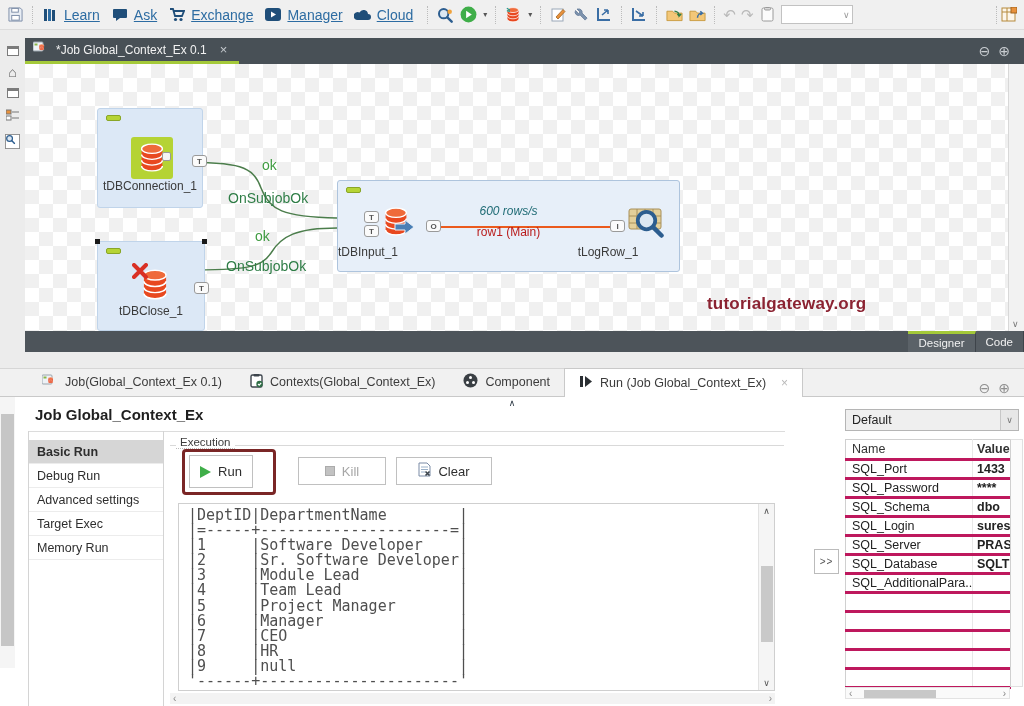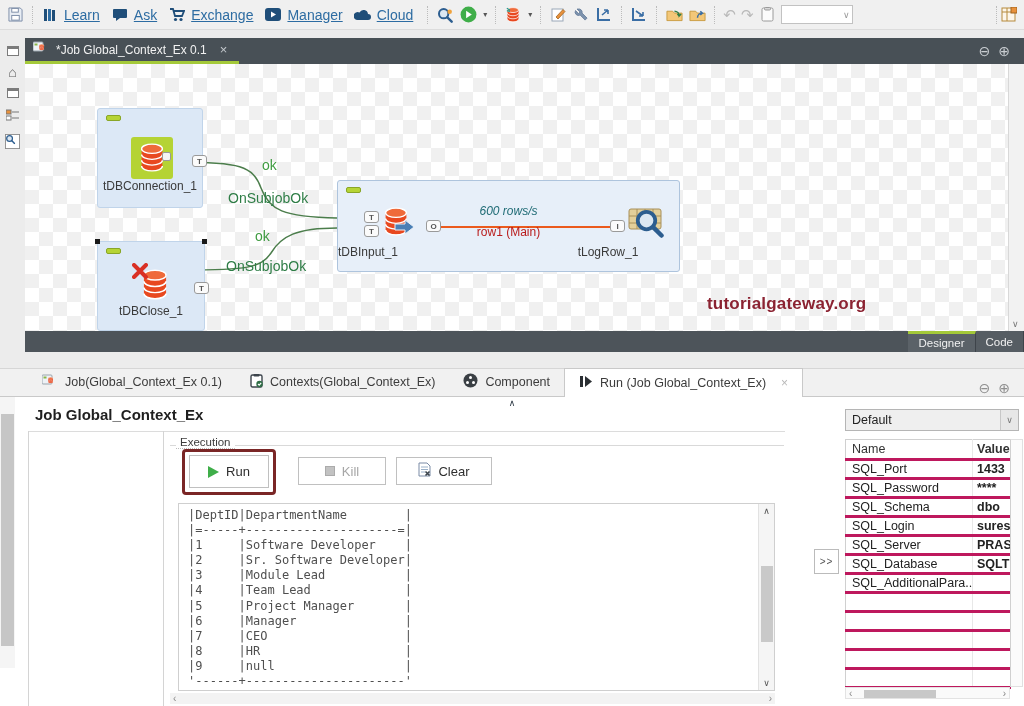--- a/index.html
+++ b/index.html
@@ -62,28 +62,28 @@
 
   #run-sidebar { position:absolute; left:29px; top:43px; width:134px; }
   .side-item { height:24px; line-height:24px; padding-left:8px; font-size:12.5px; color:#2e2e2e; border-bottom:1px solid #ececec; }
   .side-item.selected { background:#d6d6d6; font-weight:bold; }
 
   #exec-group { position:absolute; left:170px; top:38px; width:614px; height:268px; }
   #exec-topline { position:absolute; left:0; top:10px; width:614px; height:1px; background:#d9d9d9; }
   #exec-legend { position:absolute; left:6px; top:1px; background:#fff; padding:0 4px; font-size:11.5px; color:#3c3c3c; border-bottom:1px dotted #bbb; }
   #run-annotation { position:absolute; left:12px; top:14px; width:94px; height:46px; border:3px solid #7a2626; border-radius:4px; }
   .exec-btn { position:absolute; background:#fff; border:1px solid #c0c0c0; display:flex; align-items:center; justify-content:center; gap:7px; font-size:13px; color:#2e2e2e; }
-  #run-btn  { left:19px; top:20px; width:80px; height:33px; }
+  #run-btn  { left:19px; top:20px; width:64px; height:33px; }
   #kill-btn { left:128px; top:22px; width:88px; height:28px; color:#a6a6a6; }
   #clear-btn{ left:226px; top:22px; width:96px; height:28px; }
   .play-tri { width:0; height:0; border-left:11px solid #3fae49; border-top:6px solid transparent; border-bottom:6px solid transparent; }
   .kill-sq { width:10px; height:10px; background:#c2c2c2; border:1px solid #ababab; }
 
   #console { position:absolute; left:8px; top:68px; width:597px; height:188px; background:#fff; border:1px solid #cfcfcf; }
-  #console pre { position:absolute; left:9px; top:4px; font-family:"DejaVu Sans Mono", monospace; font-size:12px; line-height:15.1px; color:#4f4f4f; }
+  #console pre { position:absolute; left:9px; top:4px; font-family:"DejaVu Sans Mono", monospace; font-size:15px; line-height:15.1px; color:#4f4f4f; }
   .vscroll { position:absolute; background:#f5f5f5; }
   .vscroll .arr { position:absolute; width:100%; text-align:center; color:#555; font-size:9px; }
   .thumb-v { position:absolute; background:#c9c9c9; }
   .hscroll { position:absolute; background:#f3f3f3; font-size:10px; color:#888; }
   .hscroll .la { position:absolute; left:3px; top:0; }
   .hscroll .ra { position:absolute; right:3px; top:0; }
 
   #console-vscroll { right:0; top:0; width:16px; height:186px; border-left:1px solid #e2e2e2; }
   #console-hscroll { left:0; top:258px; width:605px; height:11px; }
 
@@ -440,20 +440,27 @@
       <span>⊕</span>
     </span>
   </div>
 
   <div id="bottom-content">
     <div id="run-title">Job Global_Context_Ex</div>
     <div class="hline" style="left:28px;top:34px;width:757px"></div>
     <div class="vline" style="left:28px;top:34px;height:275px"></div>
     <div class="vline" style="left:163px;top:34px;height:275px"></div>
 
+    <div id="run-sidebar">
+      <div class="side-item selected">Basic Run</div>
+      <div class="side-item">Debug Run</div>
+      <div class="side-item">Advanced settings</div>
+      <div class="side-item">Target Exec</div>
+      <div class="side-item">Memory Run</div>
+    </div>
 
     <div id="exec-group">
       <div id="exec-topline"></div>
       <span id="exec-legend">Execution</span>
 
       <div id="run-annotation"></div>
       <button class="exec-btn" id="run-btn">
         <span class="play-tri"></span>
         <span>Run</span>
       </button>

